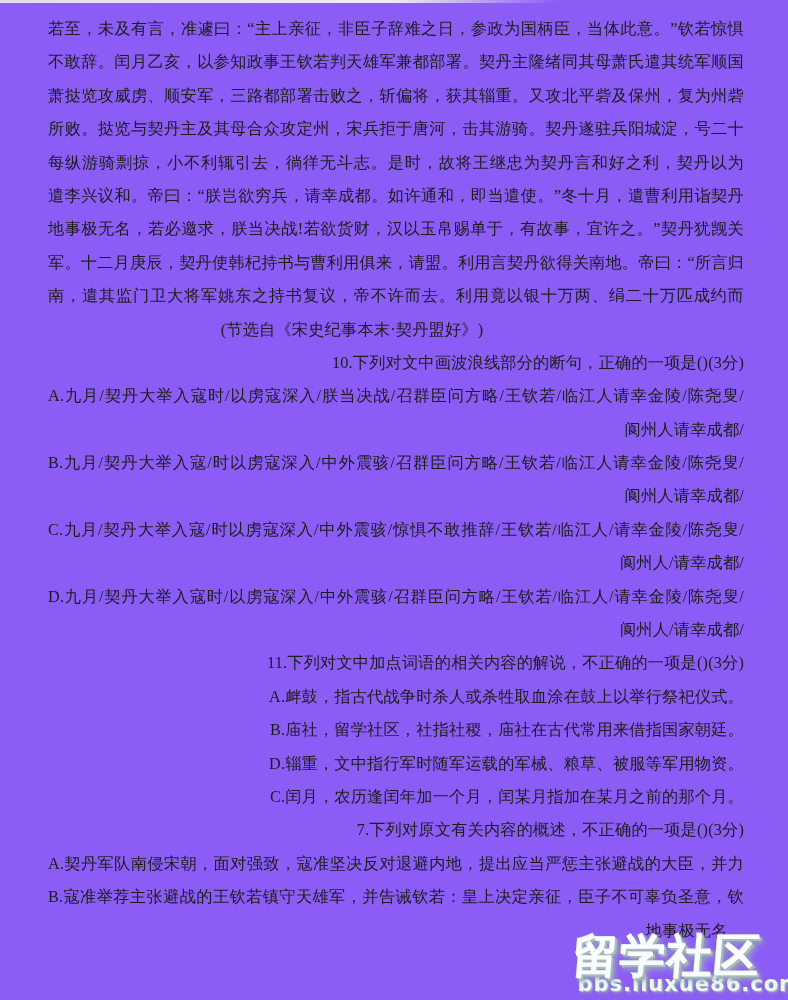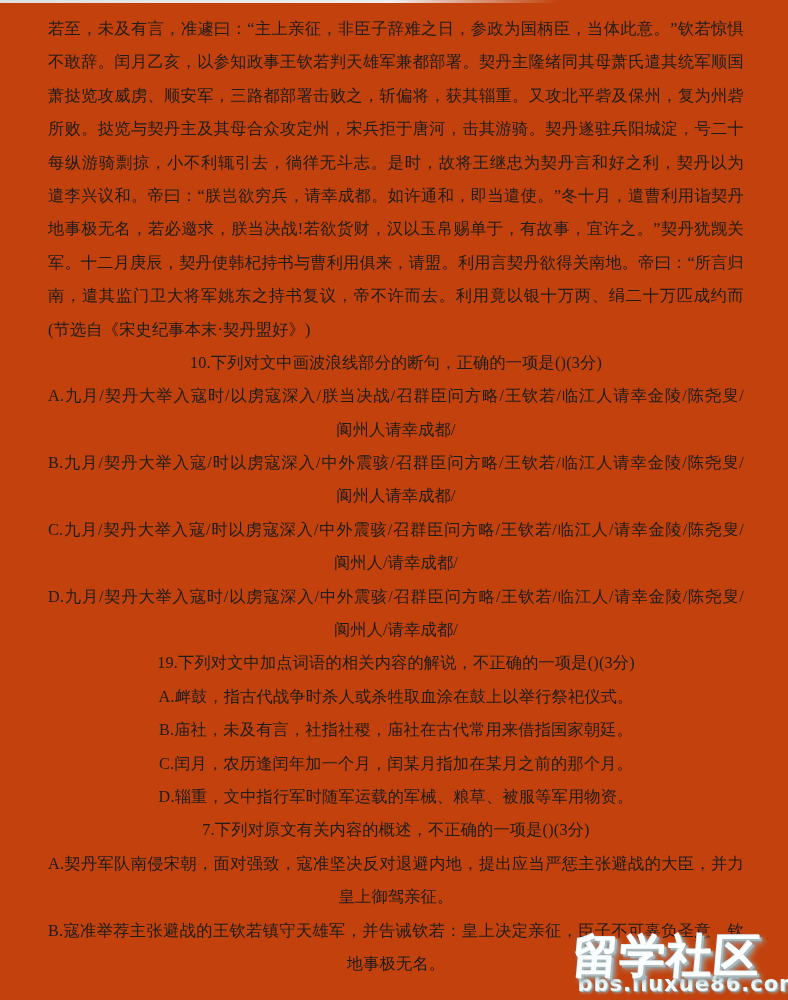--- a/index.html
+++ b/index.html
@@ -5,50 +5,50 @@
 <style>
   html, body { margin: 0; padding: 0; }
   body {
     width: 788px; height: 1000px;
     background: #ffffff;
     font-family: "Liberation Serif", "DejaVu Serif", serif;
   }
   .page {
     position: relative;
     width: 788px; height: 1000px;
-    background: #c2410c;
+    background: #8b5cf6;
     overflow: hidden;
     color: #1d1d1d;
   }
   .scan-edge-top {
     position: absolute; top: 0; left: 0; width: 560px; height: 3px;
     background: linear-gradient(to right, #e0e0e0, #efefef 70%, transparent);
   }
   .doc {
     position: absolute;
     left: 48px; top: 13px;
     width: 696px;
   }
   .ln {
     height: 33.4px;
     line-height: 33.4px;
     font-size: 16.2px;
     letter-spacing: 0.2px;
     white-space: nowrap;
     overflow: hidden;
-    text-align: center;
+    text-align: right;
   }
   .just {
     white-space: normal;
     text-align: justify;
     text-align-last: justify;
   }
   .attrib {
     white-space: nowrap;
-    text-align: left;
+    text-align: center;
     padding-right: 88px;
   }
   .watermark {
     position: absolute;
     right: -14px;
     bottom: 6px;
     pointer-events: none;
   }
   .wm-logo {
     font-family: "DejaVu Sans", sans-serif;
@@ -96,34 +96,33 @@
     <div class="ln just">军。十二月庚辰，契丹使韩杞持书与曹利用俱来，请盟。利用言契丹欲得关南地。帝曰：“所言归</div>
     <div class="ln just">南，遣其监门卫大将军姚东之持书复议，帝不许而去。利用竟以银十万两、绢二十万匹成约而还。</div>
 
     <div class="ln attrib">(节选自《宋史纪事本末·契丹盟好》)</div>
 
     <div class="ln">10.下列对文中画波浪线部分的断句，正确的一项是()(3分)</div>
     <div class="ln just">A.九月/契丹大举入寇时/以虏寇深入/朕当决战/召群臣问方略/王钦若/临江人请幸金陵/陈尧叟/</div>
     <div class="ln">阆州人请幸成都/</div>
     <div class="ln just">B.九月/契丹大举入寇/时以虏寇深入/中外震骇/召群臣问方略/王钦若/临江人请幸金陵/陈尧叟/</div>
     <div class="ln">阆州人请幸成都/</div>
-    <div class="ln just">C.九月/契丹大举入寇/时以虏寇深入/中外震骇/召群臣问方略/王钦若/临江人/请幸金陵/陈尧叟/</div>
+    <div class="ln just">C.九月/契丹大举入寇/时以虏寇深入/中外震骇/惊惧不敢推辞/王钦若/临江人/请幸金陵/陈尧叟/</div>
     <div class="ln">阆州人/请幸成都/</div>
     <div class="ln just">D.九月/契丹大举入寇时/以虏寇深入/中外震骇/召群臣问方略/王钦若/临江人/请幸金陵/陈尧叟/</div>
     <div class="ln">阆州人/请幸成都/</div>
 
-    <div class="ln">19.下列对文中加点词语的相关内容的解说，不正确的一项是()(3分)</div>
+    <div class="ln">11.下列对文中加点词语的相关内容的解说，不正确的一项是()(3分)</div>
     <div class="ln">A.衅鼓，指古代战争时杀人或杀牲取血涂在鼓上以举行祭祀仪式。</div>
-    <div class="ln">B.庙社，未及有言，社指社稷，庙社在古代常用来借指国家朝廷。</div>
+    <div class="ln">B.庙社，留学社区，社指社稷，庙社在古代常用来借指国家朝廷。</div>
+    <div class="ln">D.辎重，文中指行军时随军运载的军械、粮草、被服等军用物资。</div>
     <div class="ln">C.闰月，农历逢闰年加一个月，闰某月指加在某月之前的那个月。</div>
-    <div class="ln">D.辎重，文中指行军时随军运载的军械、粮草、被服等军用物资。</div>
 
     <div class="ln">7.下列对原文有关内容的概述，不正确的一项是()(3分)</div>
     <div class="ln just">A.契丹军队南侵宋朝，面对强致，寇准坚决反对退避内地，提出应当严惩主张避战的大臣，并力促</div>
-    <div class="ln">皇上御驾亲征。</div>
     <div class="ln just">B.寇准举荐主张避战的王钦若镇守天雄军，并告诫钦若：皇上决定亲征，臣子不可辜负圣意，钦若</div>
     <div class="ln">地事极无名。</div>
   </div>
 
   <div class="watermark">
     <div class="wm-logo">留学社区</div>
     <div class="wm-url">bbs.liuxue86.com</div>
   </div>
 </div>
 

